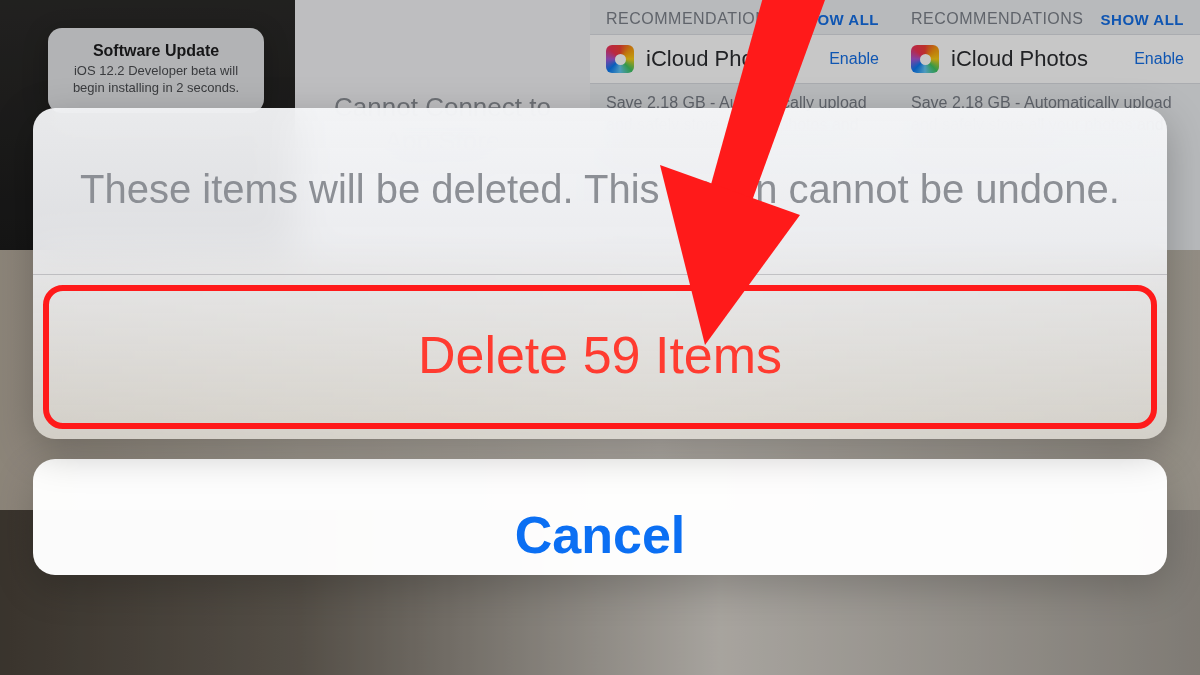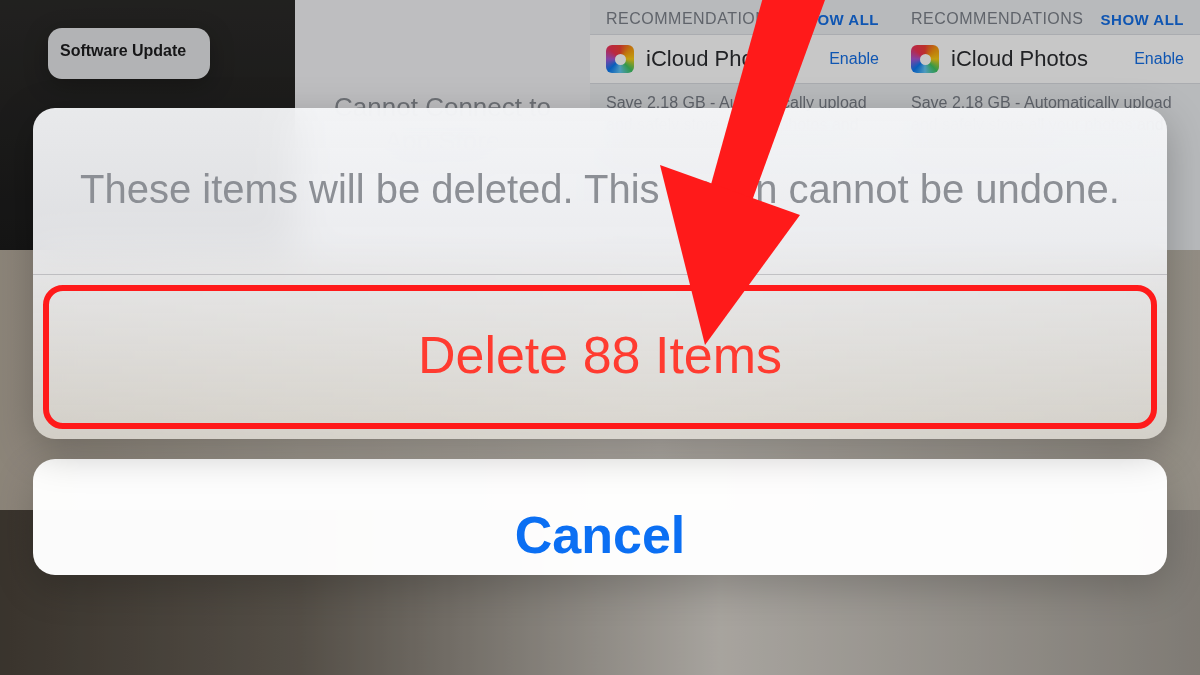--- a/index.html
+++ b/index.html
@@ -21,23 +21,23 @@
 
     .panel.left { left:590px; top:0; width:305px; height:250px; }
     .panel.right { left:895px; top:0; width:305px; height:250px; }
 
     .panel.appstore { left:295px; top:0; width:295px; height:250px; background:#f3f4f6; display:flex; align-items:center; justify-content:center; }
     .panel.appstore .msg { text-align:center; font-size:26px; color:#8b8f97; line-height:1.3; }
 
     .dark-tile { position:absolute; left:0; top:0; width:295px; height:250px;
                  background:linear-gradient(180deg,#2b2a28 0%,#1b1b1b 100%); }
 
-    .sw-popup { position:absolute; left:48px; top:28px; width:162px; padding:14px 12px 16px;
+    .sw-popup { position:absolute; left:48px; top:28px; width:216px; padding:14px 12px 16px;
                 background:rgba(236,238,241,.96); border-radius:14px; box-shadow:0 6px 24px rgba(0,0,0,.25);
-                }
+                text-align:center; }
     .sw-popup .t { font-size:16px; font-weight:600; color:#1c1c1e; margin-bottom:3px; }
     .sw-popup .b { font-size:13px; color:#4a4c50; line-height:1.3; }
 
     .photo-strip { position:absolute; left:0; top:250px; right:0; height:260px;
                    background:linear-gradient(90deg,#b5aa9a 0%,#cfc6b8 25%,#e7e0d6 55%,#beb6a9 100%); }
     .beige-strip { position:absolute; left:0; top:510px; right:0; bottom:0;
                    background:linear-gradient(90deg,#4a4238 0%,#6c6459 25%,#d7d2ca 60%,#a39d94 100%); }
 
     
     .sheet-wrap { position:absolute; left:33px; right:33px; top:108px; }
@@ -62,20 +62,21 @@
 </head>
 <body>
 
 <div class="viewport">
 
   <div class="bg">
     <div class="dark-tile"></div>
 
     <div class="sw-popup">
       <div class="t">Software Update</div>
+      <div class="b">iOS 12.2 Developer beta will begin installing in 2 seconds.</div>
     </div>
 
     <div class="panel appstore">
       <div class="msg" style="white-space:pre-line">Cannot Connect to
 App Store</div>
     </div>
 
     <div class="panel left">
       <div class="sec-head">
         <span class="lbl">RECOMMENDATIONS</span>
@@ -104,21 +105,21 @@
 
     <div class="photo-strip"></div>
     <div class="beige-strip"></div>
   </div>
 
   <div class="sheet-wrap">
     <div class="sheet-top">
       <div class="sheet-msg">These items will be deleted. This action cannot be undone.</div>
       <div class="sheet-divider"></div>
       <div class="sheet-action">
-        <button>Delete 88 Items</button>
+        <button>Delete 59 Items</button>
         <div class="highlight"></div>
       </div>
     </div>
     <div class="sheet-gap"></div>
     <div class="sheet-cancel">
       <button>Cancel</button>
     </div>
   </div>
 
   <svg class="arrow" viewBox="0 0 260 360">

